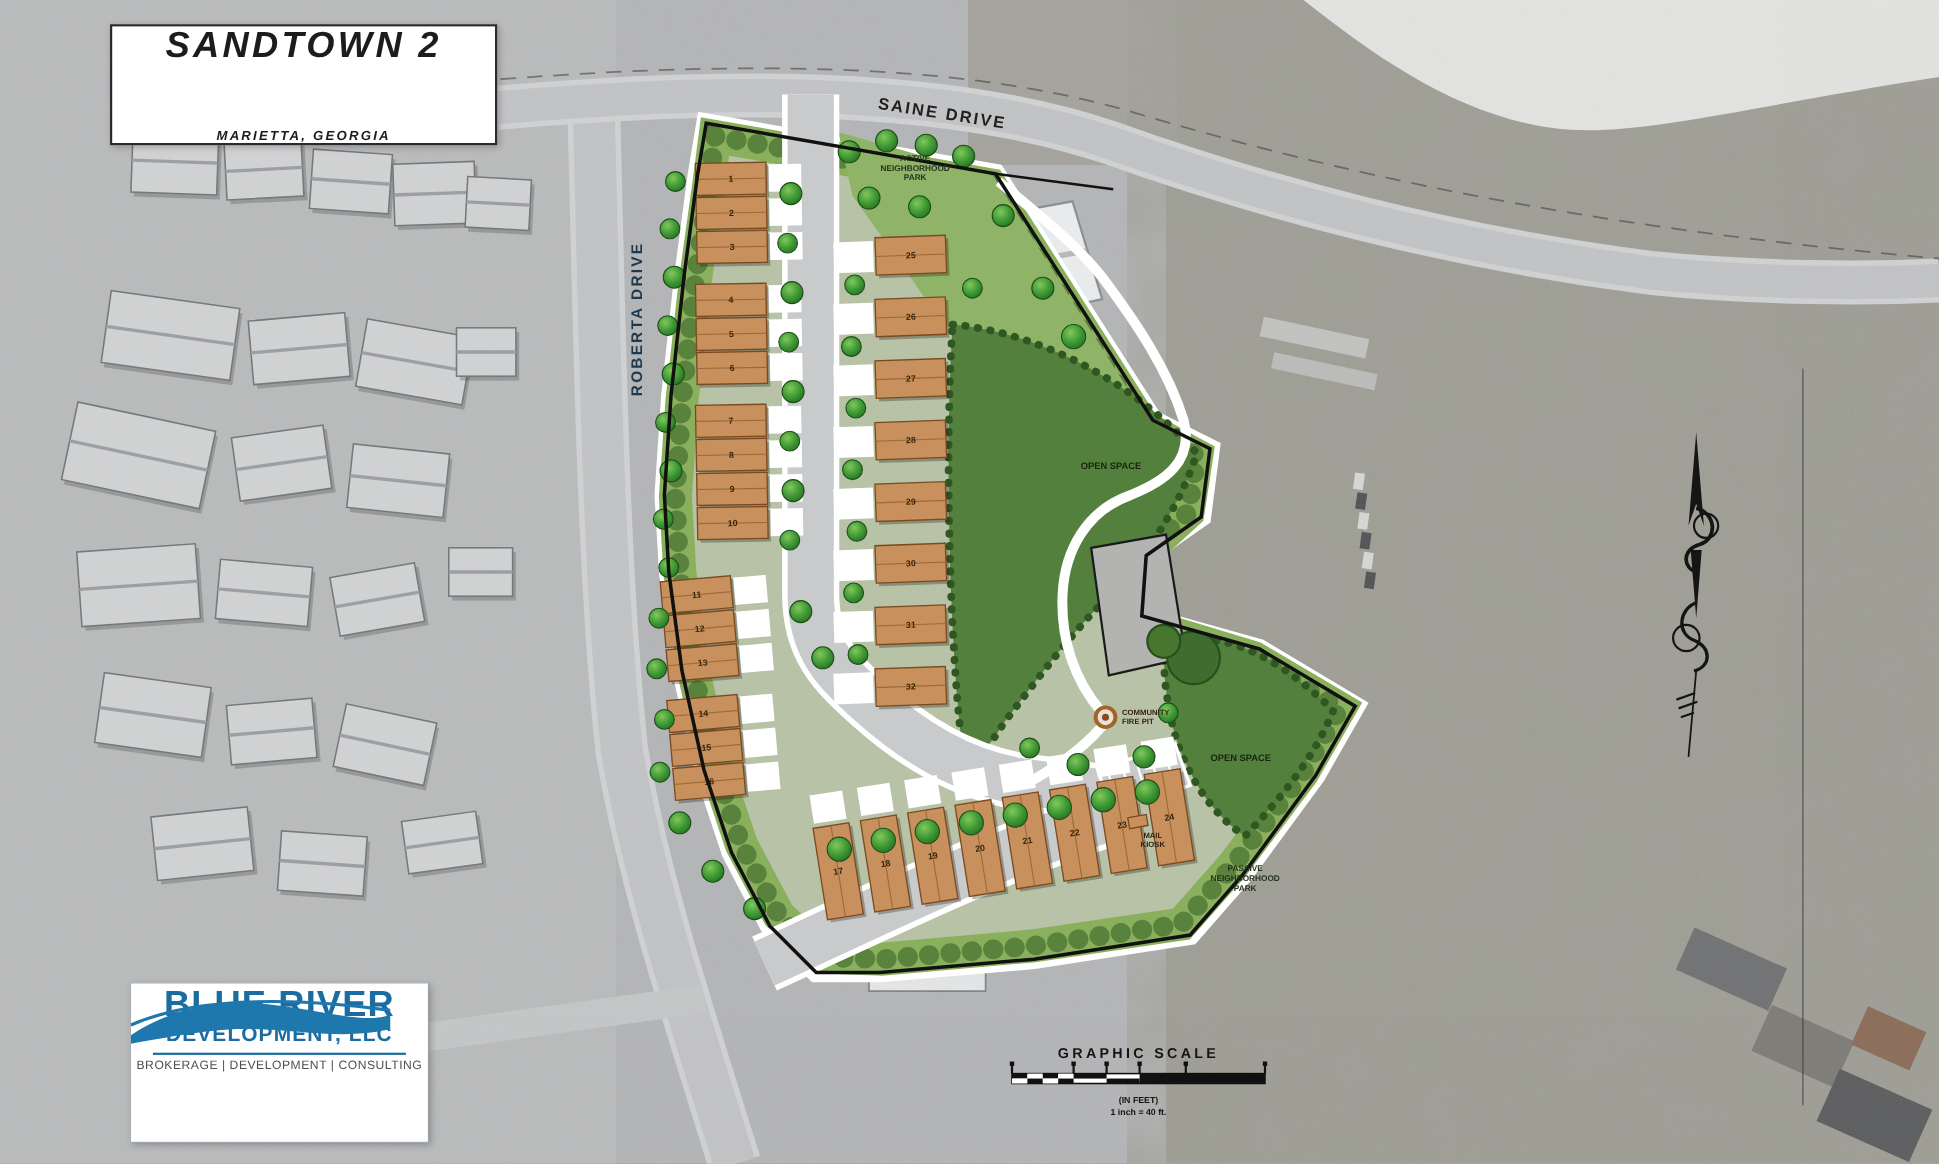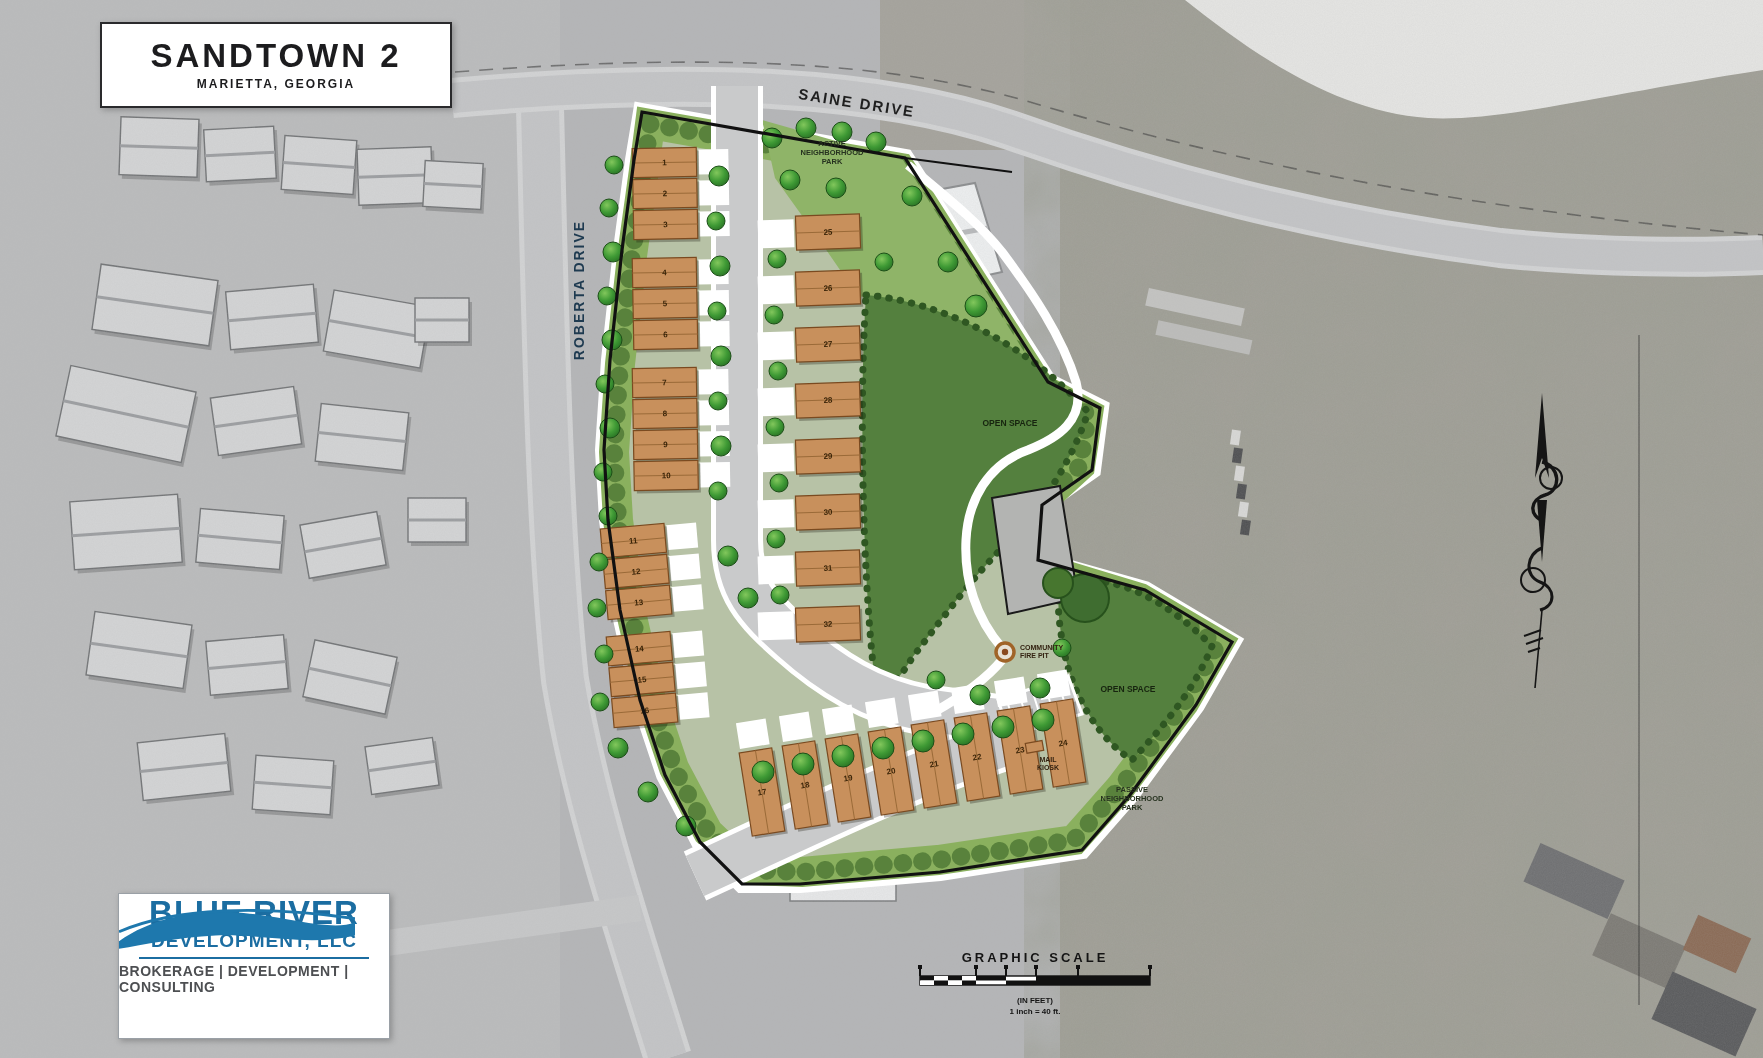--- a/index.html
+++ b/index.html
@@ -2,36 +2,36 @@
 <html><head>
 <meta charset="utf-8">
 <style>
   html,body{margin:0;padding:0;background:#888;}
   .stage{position:relative;width:1763px;height:1058px;overflow:hidden;
          background:#b4b5b7;font-family:"Liberation Sans",sans-serif;}
   .stage svg{position:absolute;left:0;top:0;}
   svg text{font-family:"Liberation Sans",sans-serif;}
   .road-lbl{font-weight:bold;letter-spacing:2px;}
   
-  .titleblock{position:absolute;left:100px;top:22px;width:352px;height:86px;
+  .titleblock{position:absolute;left:100px;top:22px;width:352px;height:110px;
       background:#fff;border:2px solid #2a2a2c;box-sizing:border-box;
-      display:flex;flex-direction:column;align-items:center;justify-content:center;
-      box-shadow:2px 2px 6px rgba(0,0,0,.25);}
+      display:flex;flex-direction:column;align-items:center;justify-content:space-between;
+      box-shadow:2px 2px 6px rgba(0,0,0,.25);font-style:italic;}
   .titleblock .t1{font-size:33px;font-weight:bold;letter-spacing:3px;color:#1c1c1e;line-height:1.05;}
   .titleblock .t2{font-size:12px;font-weight:bold;letter-spacing:2px;color:#1c1c1e;margin-top:3px;}
   
   .logoblock{position:absolute;left:118px;top:893px;width:272px;height:146px;
       background:#fff;border:1px solid #9aa0a6;box-sizing:border-box;
       display:flex;flex-direction:column;align-items:center;
       box-shadow:2px 2px 6px rgba(0,0,0,.25);}
   .logoblock .wave{width:236px;height:52px;margin-top:8px;}
   .logoblock .l1{font-size:33px;font-weight:bold;letter-spacing:1px;color:#1b6da1;line-height:1;margin-top:2px;}
   .logoblock .l2{font-size:19px;font-weight:bold;letter-spacing:1px;color:#1b6da1;line-height:1.1;margin-top:2px;}
   .logoblock .rule{width:230px;height:2px;background:#1b6da1;margin:5px 0 4px 0;}
-  .logoblock .l3{font-size:14px;font-weight:bold;letter-spacing:.5px;color:#4d4f52;}
+  .logoblock .l3{font-size:11px;font-weight:normal;letter-spacing:.5px;color:#4d4f52;}
 </style>
 </head>
 <body>
 
 <div class="stage">
 
 <svg id="plan" viewBox="0 0 1763 1058" width="1763" height="1058">
   <defs>
     <filter id="grain" x="0%" y="0%" width="100%" height="100%">
       <feTurbulence type="fractalNoise" baseFrequency="0.9" numOctaves="2" result="n"></feTurbulence>

